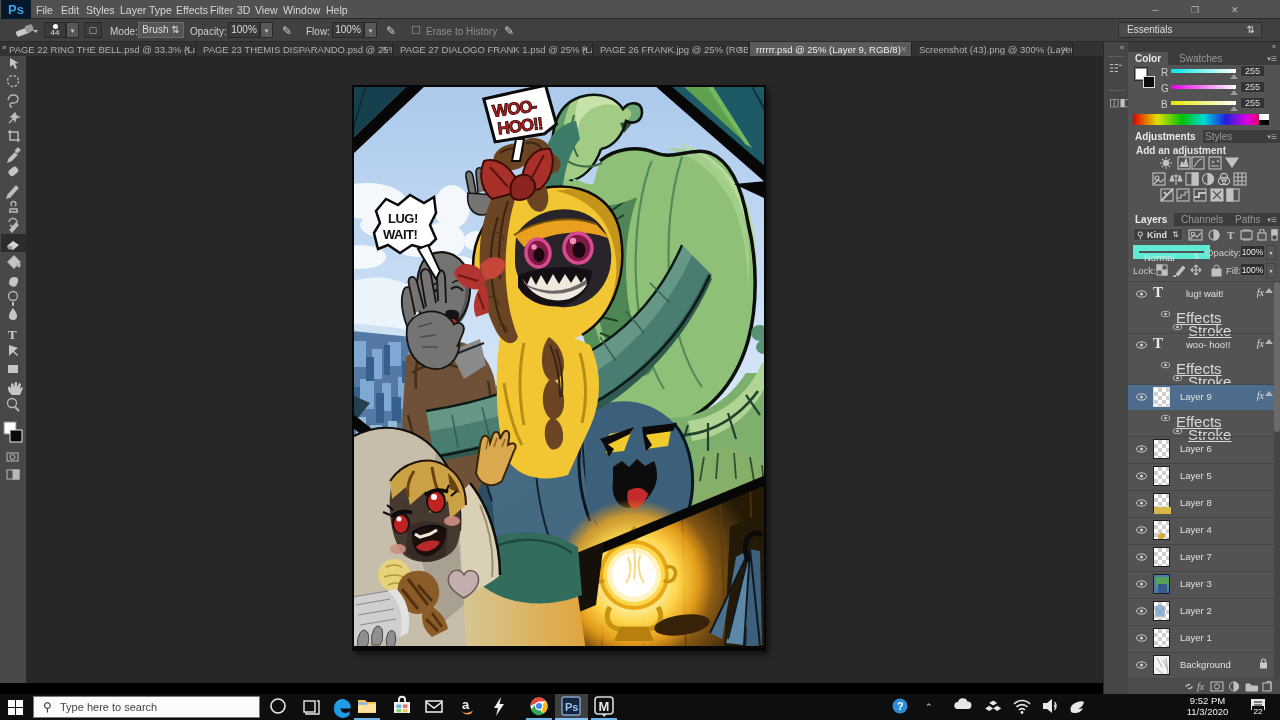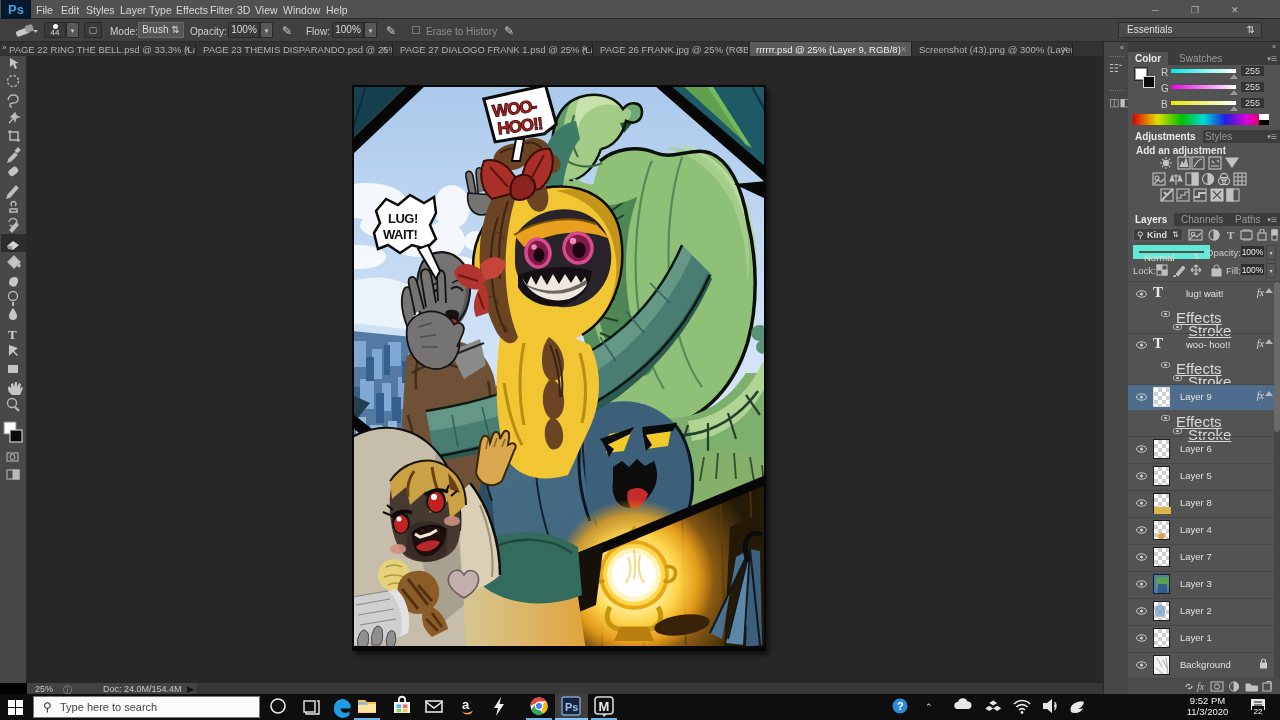--- a/index.html
+++ b/index.html
@@ -573,27 +573,20 @@
     <text x="31" y="154" font-size="13" font-weight="bold" fill="#111" font-family="Liberation Sans" letter-spacing="-0.5">WAIT!</text>
   </g>
 
   <rect x="1" y="1" width="412" height="564" fill="none" stroke="#070707" stroke-width="2"></rect>
   <rect x="0" y="561" width="414" height="5" fill="#070707"></rect>
 </svg>
 
     </div>
   </div>
 
-  <div class="abs" id="statusbar">
-    <div style="position:absolute;left:8px;top:1px">25%</div>
-    <div style="position:absolute;left:36px;top:1px;color:#999">ⓘ</div>
-    <div style="position:absolute;left:76px;top:1px">Doc: 24.0M/154.4M</div>
-    <div style="position:absolute;left:160px;top:1px;color:#111">▶</div>
-    <div style="position:absolute;left:170px;top:0;width:906px;height:11px;background:#383838"></div>
-  </div>
 
   <div class="abs" id="dockstrip">
     <div style="position:absolute;right:4px;top:2px;color:#bbb;font-size:7px">«</div>
     <div style="position:absolute;left:5px;top:14px;width:15px;height:2px;border-top:1px dotted #777"></div>
     <div style="position:absolute;left:5px;top:20px;color:#c0c0c0;font-size:11px">☷˘</div>
     <div style="position:absolute;left:5px;top:48px;width:15px;height:2px;border-top:1px dotted #777"></div>
     <div style="position:absolute;left:5px;top:54px;color:#c0c0c0;font-size:11px">◫◧</div>
   </div>
 
   <div class="abs" id="panels">

